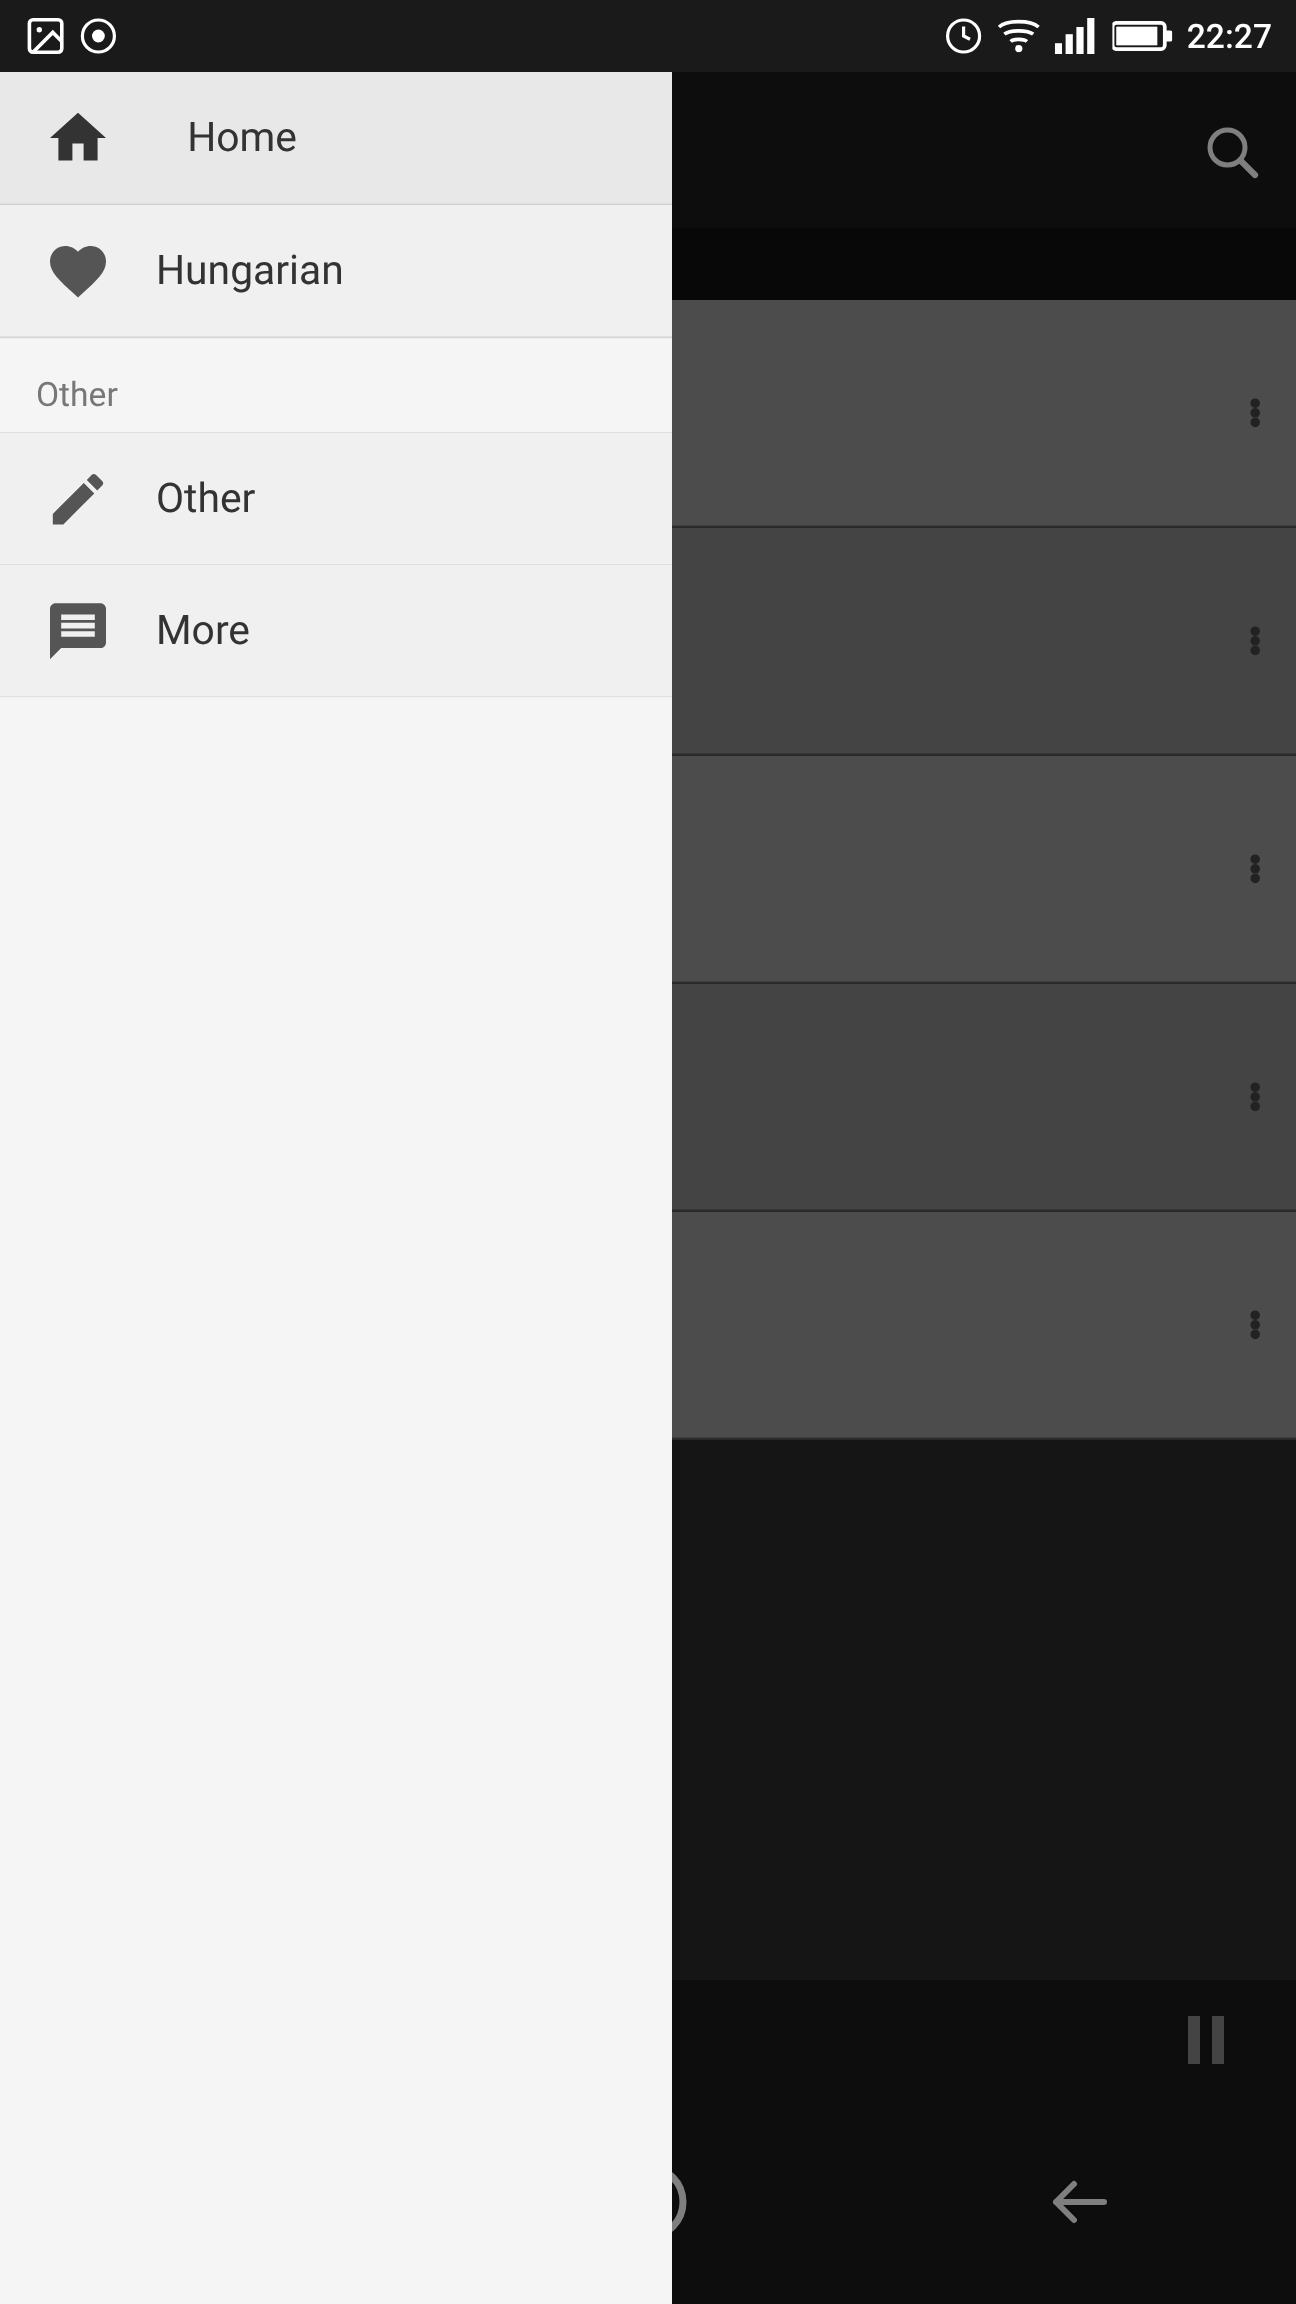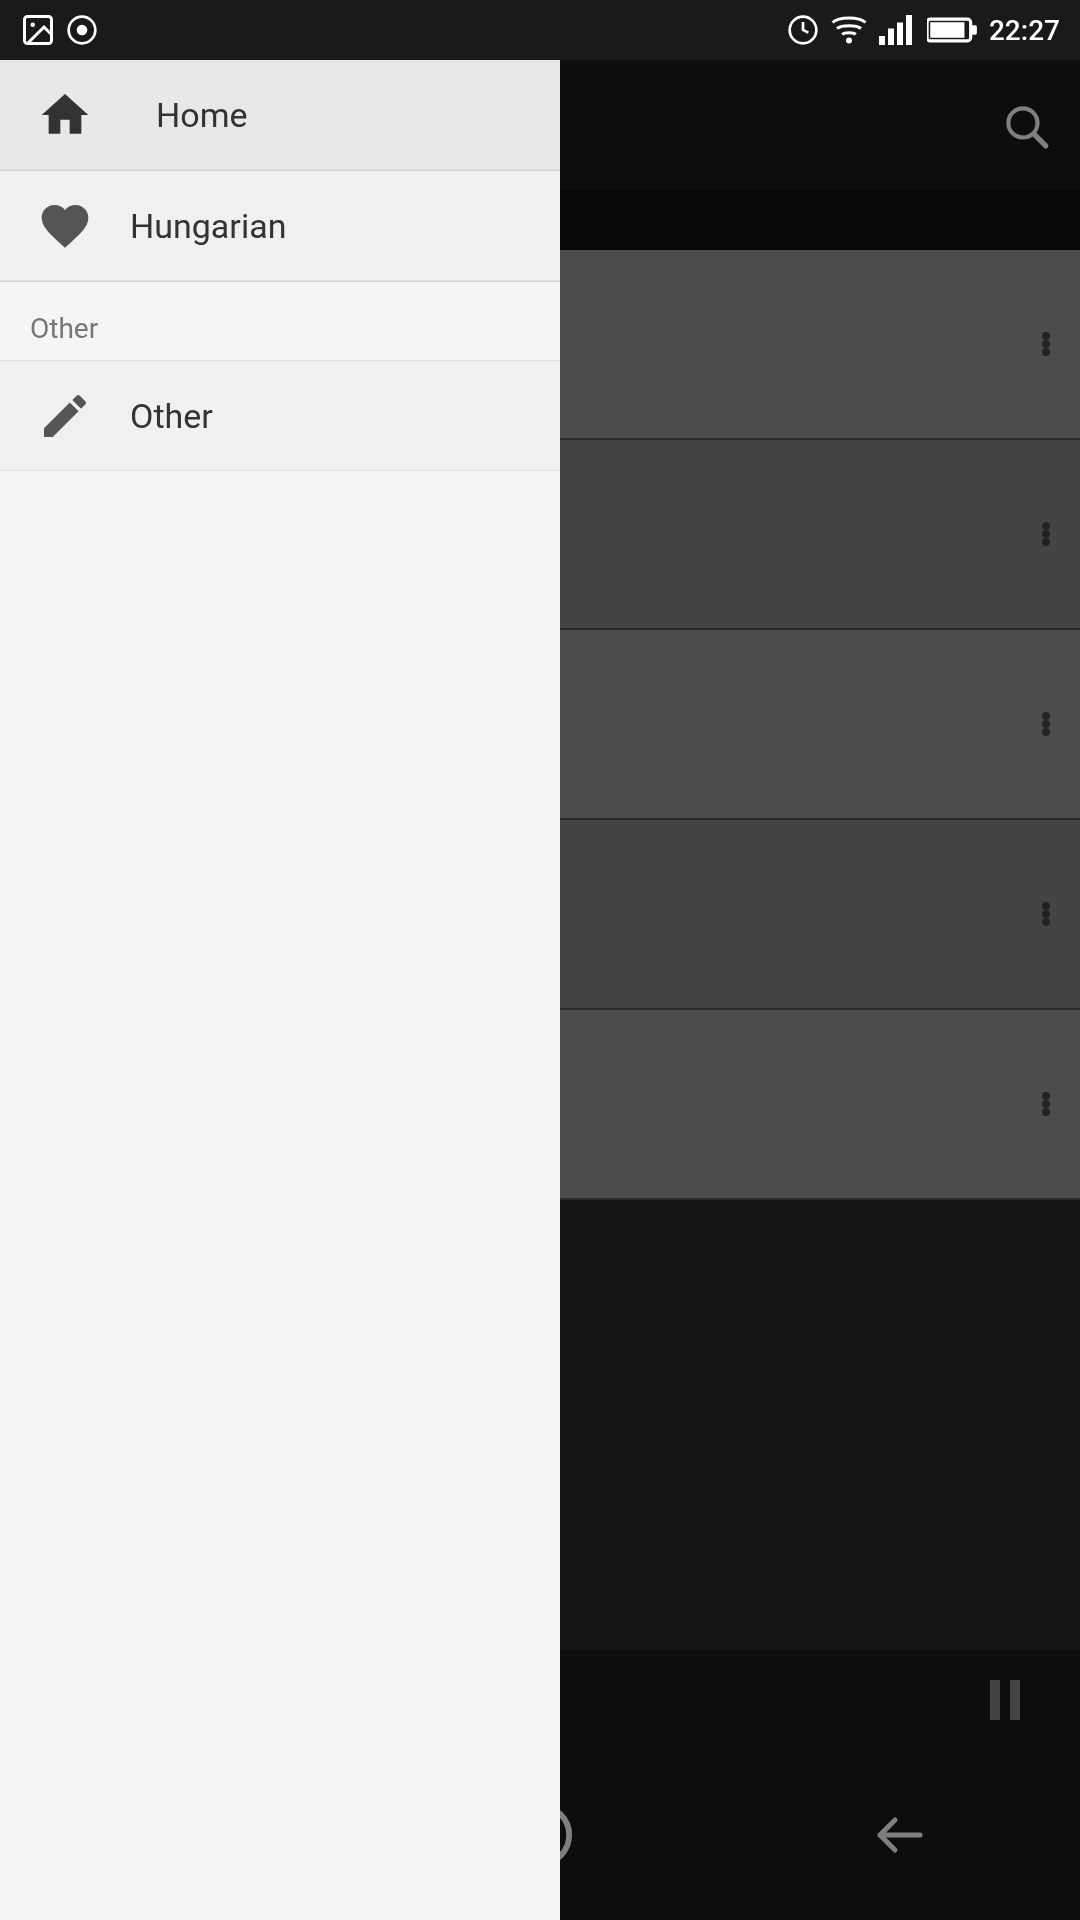--- a/index.html
+++ b/index.html
@@ -464,20 +464,28 @@
 
       <div class="menu-item">
         <div class="menu-item-icon">
           <svg viewBox="0 0 24 24" fill="#555">
             <path d="M3 17.25V21h3.75L17.81 9.94l-3.75-3.75L3 17.25zM20.71 7.04c.39-.39.39-1.02 0-1.41l-2.34-2.34c-.39-.39-1.02-.39-1.41 0l-1.83 1.83 3.75 3.75 1.83-1.83z"></path>
           </svg>
         </div>
         <span class="menu-item-label">Other</span>
       </div>
 
+      <div class="menu-item">
+        <div class="menu-item-icon">
+          <svg viewBox="0 0 24 24" fill="#555">
+            <path d="M20 2H4c-1.1 0-2 .9-2 2v18l4-4h14c1.1 0 2-.9 2-2V4c0-1.1-.9-2-2-2zm-2 12H6v-2h12v2zm0-3H6V9h12v2zm0-3H6V6h12v2z"></path>
+          </svg>
+        </div>
+        <span class="menu-item-label">More</span>
+      </div>
 
 
     </div>
   </div>
 
   <div class="player-bar">
     <div class="pause-btn">
       <svg width="60" height="60" viewBox="0 0 24 24" fill="#888">
         <rect x="6" y="4" width="4" height="16" fill="#888"></rect>
         <rect x="14" y="4" width="4" height="16" fill="#888"></rect>

